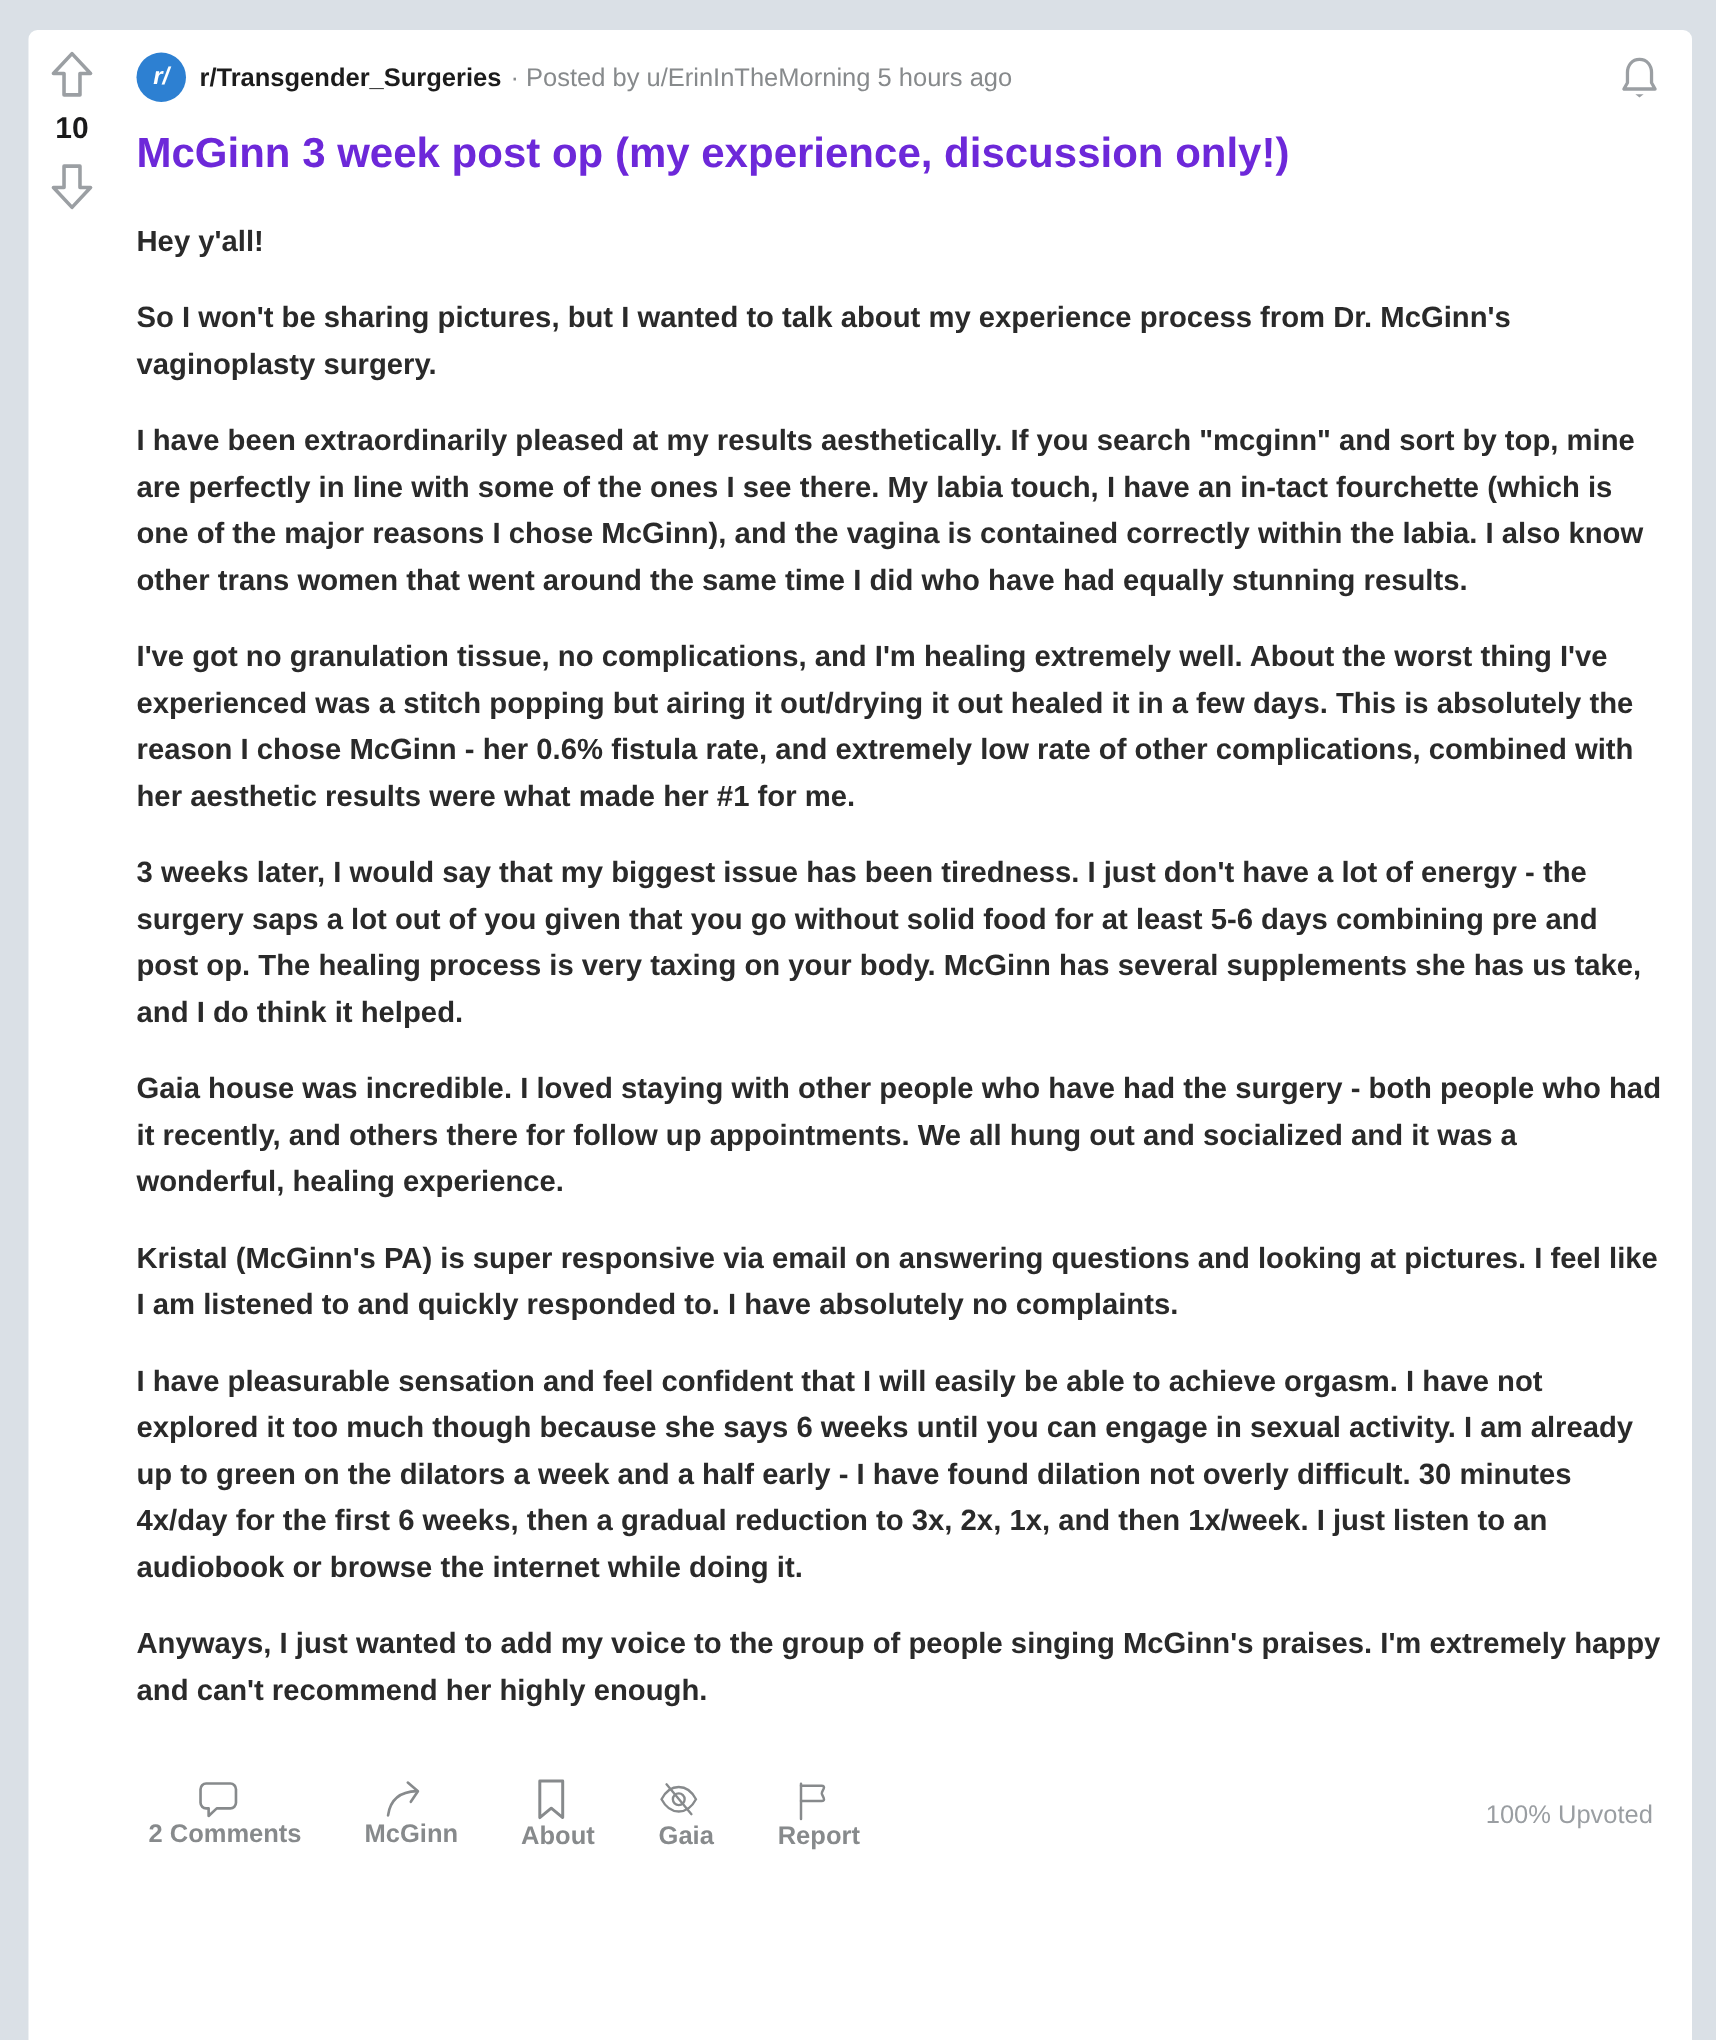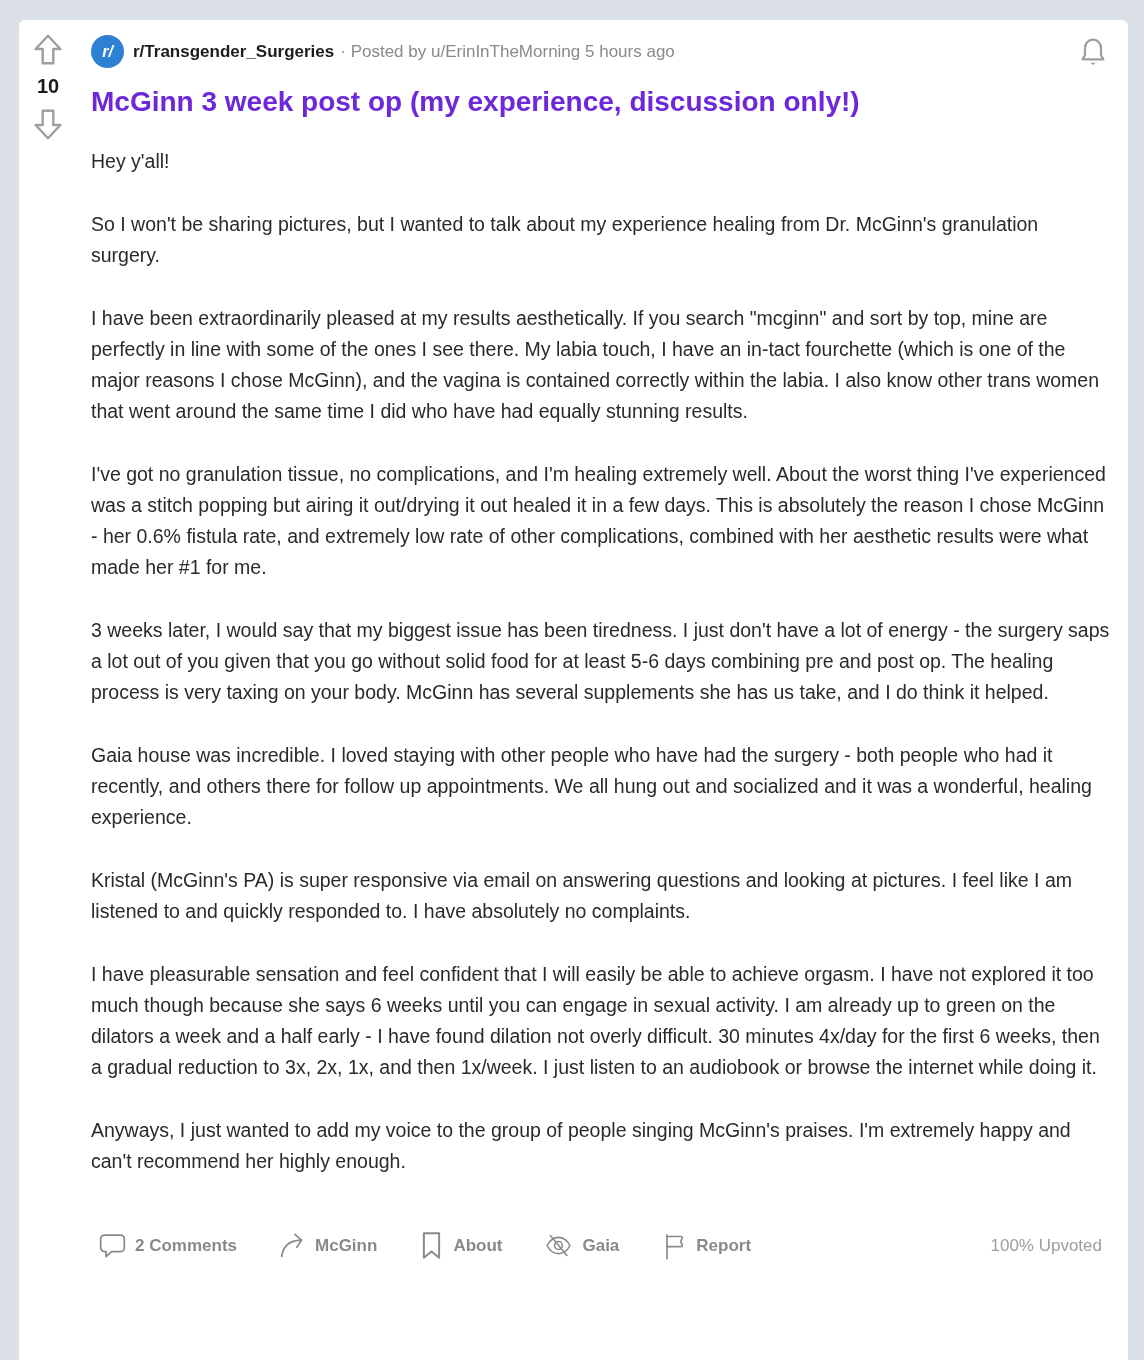--- a/index.html
+++ b/index.html
@@ -40,34 +40,34 @@
   }
   .subreddit-name { font-weight: bold; color: #1c1c1c; cursor: pointer; }
   .post-meta { color: #878a8c; margin-left: 6px; }
   .header-spacer { flex: 1 1 auto; }
   .bell-btn { background: none; border: none; cursor: pointer; line-height: 0; padding: 0; margin-right: 2px; }
   .post-title {
     font-size: 28px; font-weight: 600; color: #6d28d9;
     margin-top: 16px; line-height: 36px; letter-spacing: 0;
   }
   .post-body { margin-top: 14px; color: #2a2a2a; font-size: 19.5px; line-height: 31px; max-width: 1022px; }
-  .post-body p { margin: 32px 0; }
+  .post-body p { margin: 20px 0; font-weight: bold; }
   .post-body p:first-child { margin-top: 12px; }
   
   .post-footer {
     margin-top: 10px;
     display: flex; align-items: center;
     padding: 8px 0 14px 6px;
   }
   .action-btn {
     background: none; border: none; cursor: pointer;
     display: inline-flex; align-items: center;
     color: #878a8c; font-weight: bold; font-size: 17px;
     font-family: "Liberation Sans", "DejaVu Sans", sans-serif;
-    margin-right: 38px; padding: 4px 2px; border-radius: 3px;
+    margin-right: 38px; padding: 4px 2px; border-radius: 3px; flex-direction: column;
   }
   .action-btn .ico { margin-right: 9px; line-height: 0; }
   .footer-spacer { flex: 1 1 auto; }
   .upvoted-pct { color: #9a9ea2; font-size: 17px; font-weight: normal; margin-right: 8px; }
   svg { display: block; }
 </style>
 </head>
 <body>
 
 <div class="page">
@@ -105,21 +105,21 @@
               <path d="M13 29.4 L19 29.4 L16 31.8 Z" fill="#9b9fa3" stroke="none"></path>
             </svg>
           </span>
         </button>
       </div>
 
       <h1 class="post-title">McGinn 3 week post op (my experience, discussion only!)</h1>
 
       <div class="post-body">
           <p>Hey y'all!</p>
-          <p>So I won't be sharing pictures, but I wanted to talk about my experience healing from Dr. McGinn's granulation surgery.</p>
+          <p>So I won't be sharing pictures, but I wanted to talk about my experience process from Dr. McGinn's vaginoplasty surgery.</p>
           <p>I have been extraordinarily pleased at my results aesthetically. If you search "mcginn" and sort by top, mine are perfectly in line with some of the ones I see there. My labia touch, I have an in-tact fourchette (which is one of the major reasons I chose McGinn), and the vagina is contained correctly within the labia. I also know other trans women that went around the same time I did who have had equally stunning results.</p>
           <p>I've got no granulation tissue, no complications, and I'm healing extremely well. About the worst thing I've experienced was a stitch popping but airing it out/drying it out healed it in a few days. This is absolutely the reason I chose McGinn - her 0.6% fistula rate, and extremely low rate of other complications, combined with her aesthetic results were what made her #1 for me.</p>
           <p>3 weeks later, I would say that my biggest issue has been tiredness. I just don't have a lot of energy - the surgery saps a lot out of you given that you go without solid food for at least 5-6 days combining pre and post op. The healing process is very taxing on your body. McGinn has several supplements she has us take, and I do think it helped.</p>
           <p>Gaia house was incredible. I loved staying with other people who have had the surgery - both people who had it recently, and others there for follow up appointments. We all hung out and socialized and it was a wonderful, healing experience.</p>
           <p>Kristal (McGinn's PA) is super responsive via email on answering questions and looking at pictures. I feel like I am listened to and quickly responded to. I have absolutely no complaints.</p>
           <p>I have pleasurable sensation and feel confident that I will easily be able to achieve orgasm. I have not explored it too much though because she says 6 weeks until you can engage in sexual activity. I am already up to green on the dilators a week and a half early - I have found dilation not overly difficult. 30 minutes 4x/day for the first 6 weeks, then a gradual reduction to 3x, 2x, 1x, and then 1x/week. I just listen to an audiobook or browse the internet while doing it.</p>
           <p>Anyways, I just wanted to add my voice to the group of people singing McGinn's praises. I'm extremely happy and can't recommend her highly enough.</p>
         </div>
 
       <div class="post-footer">

